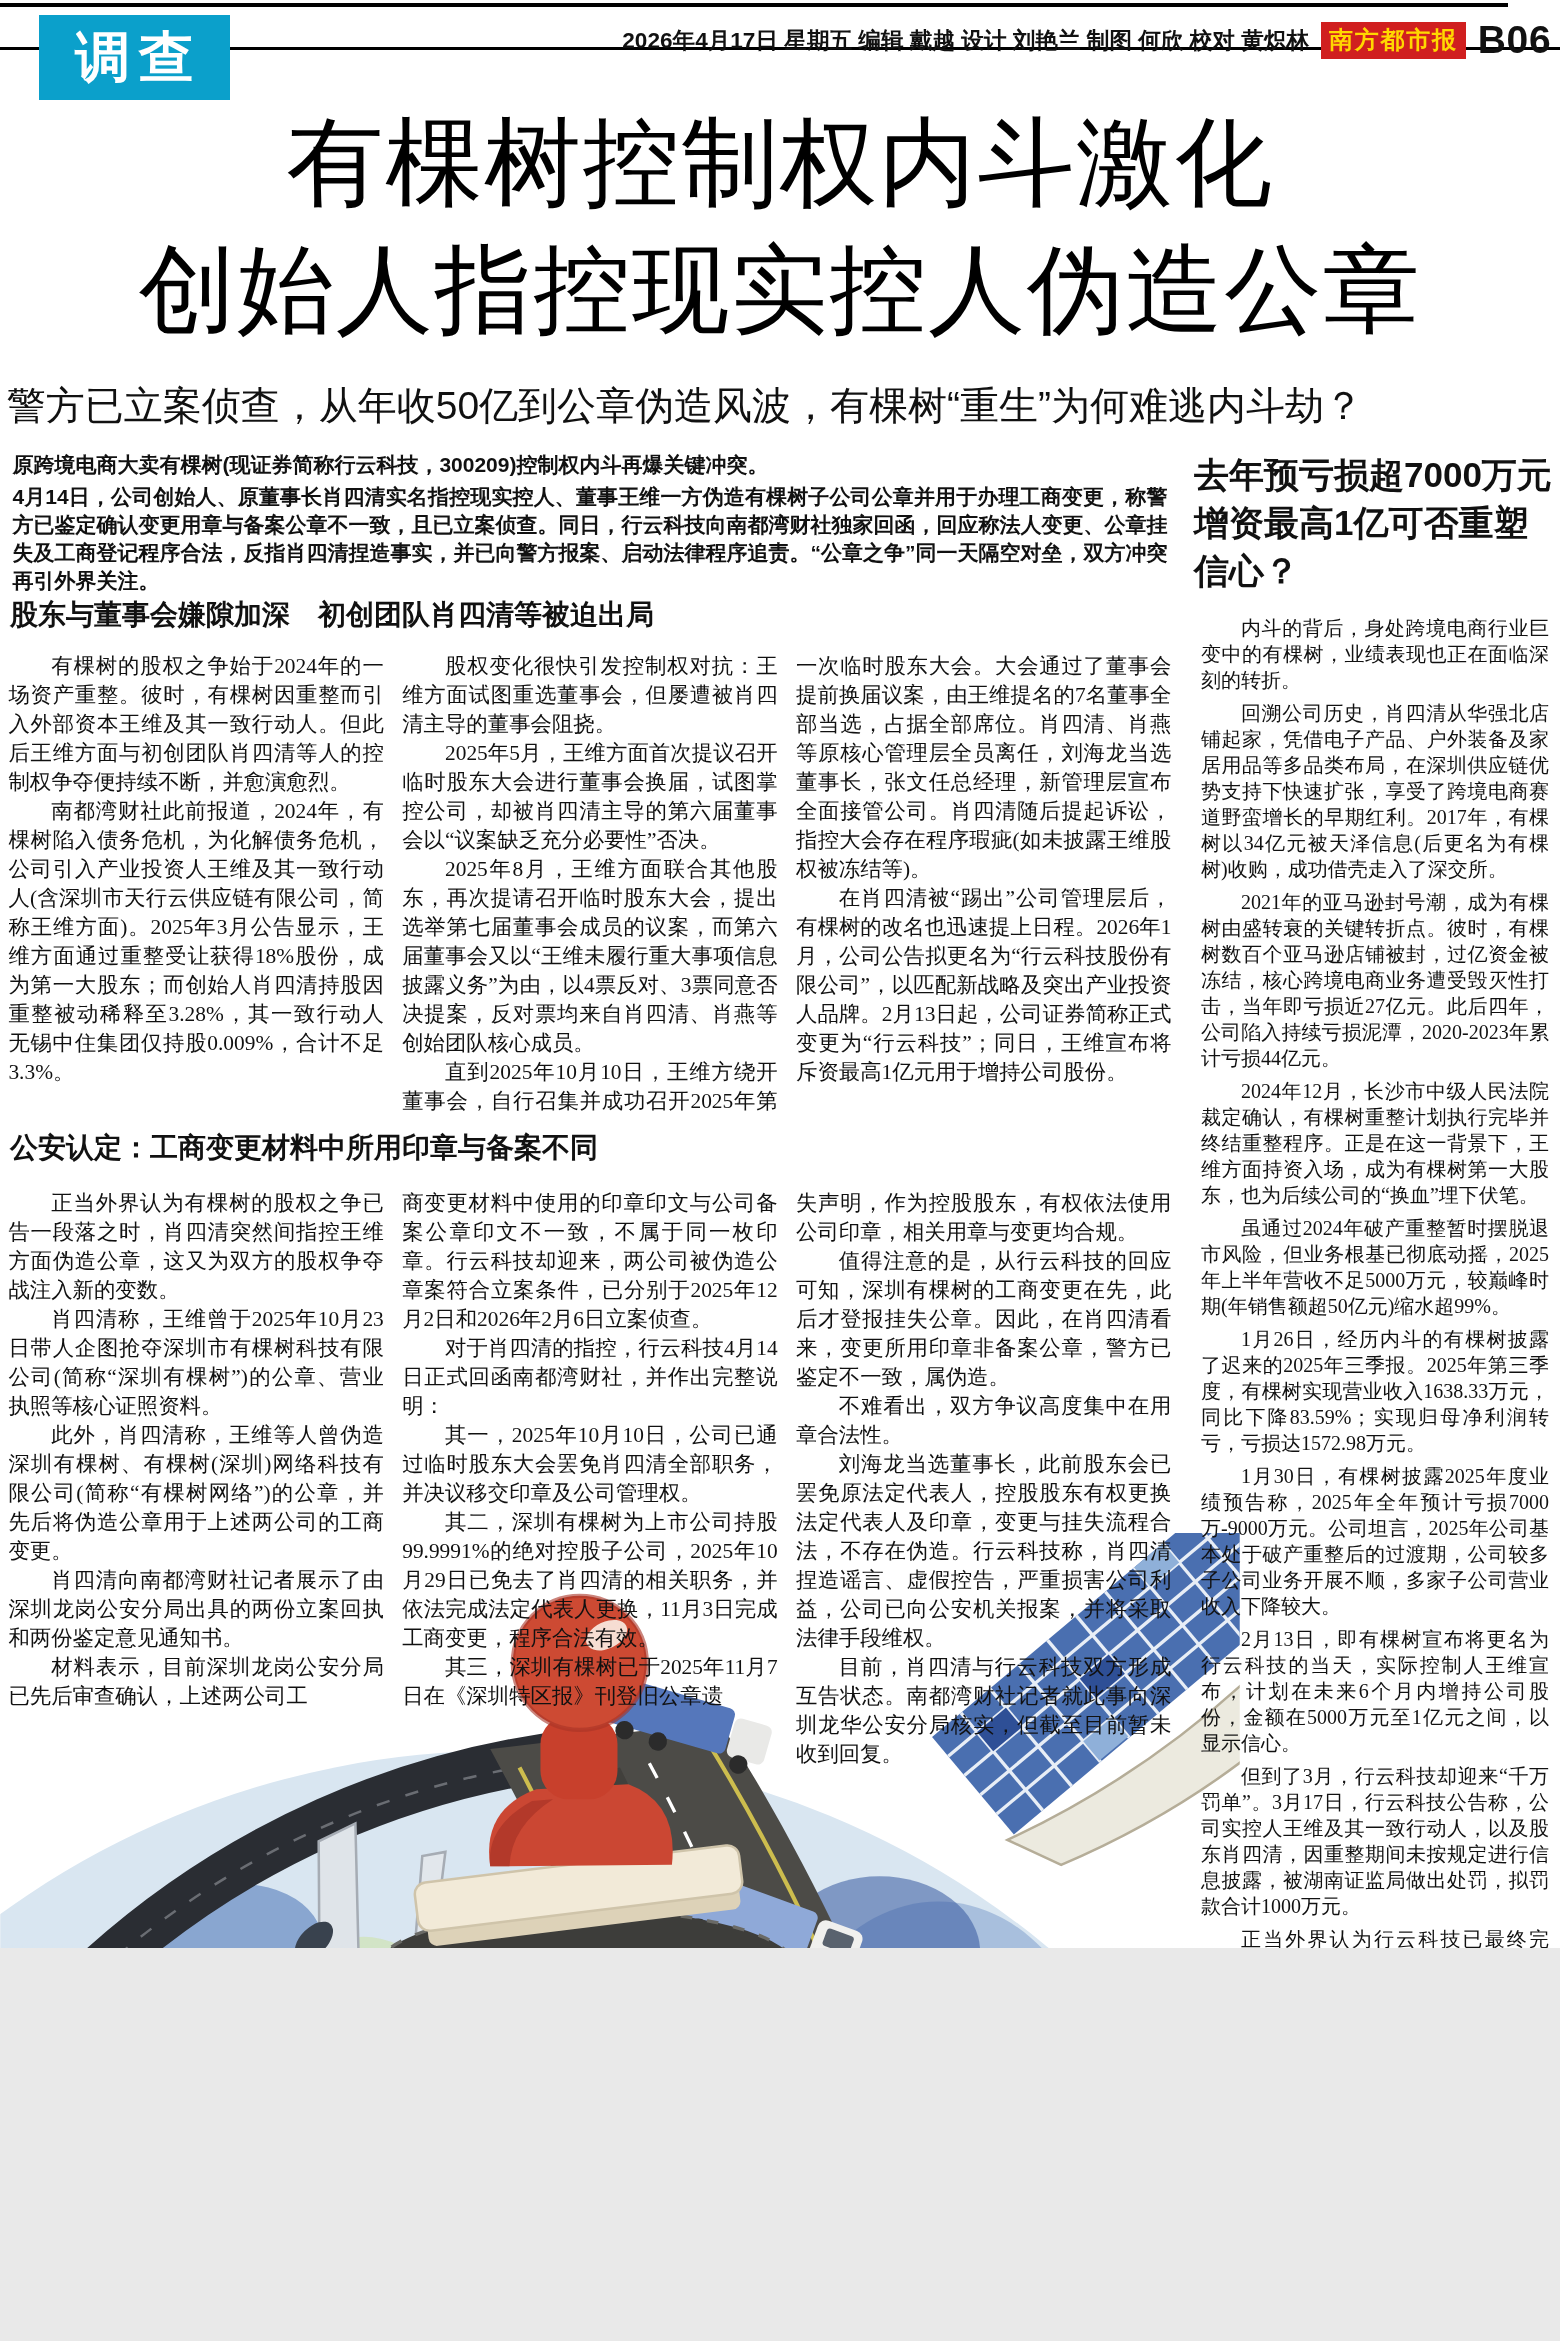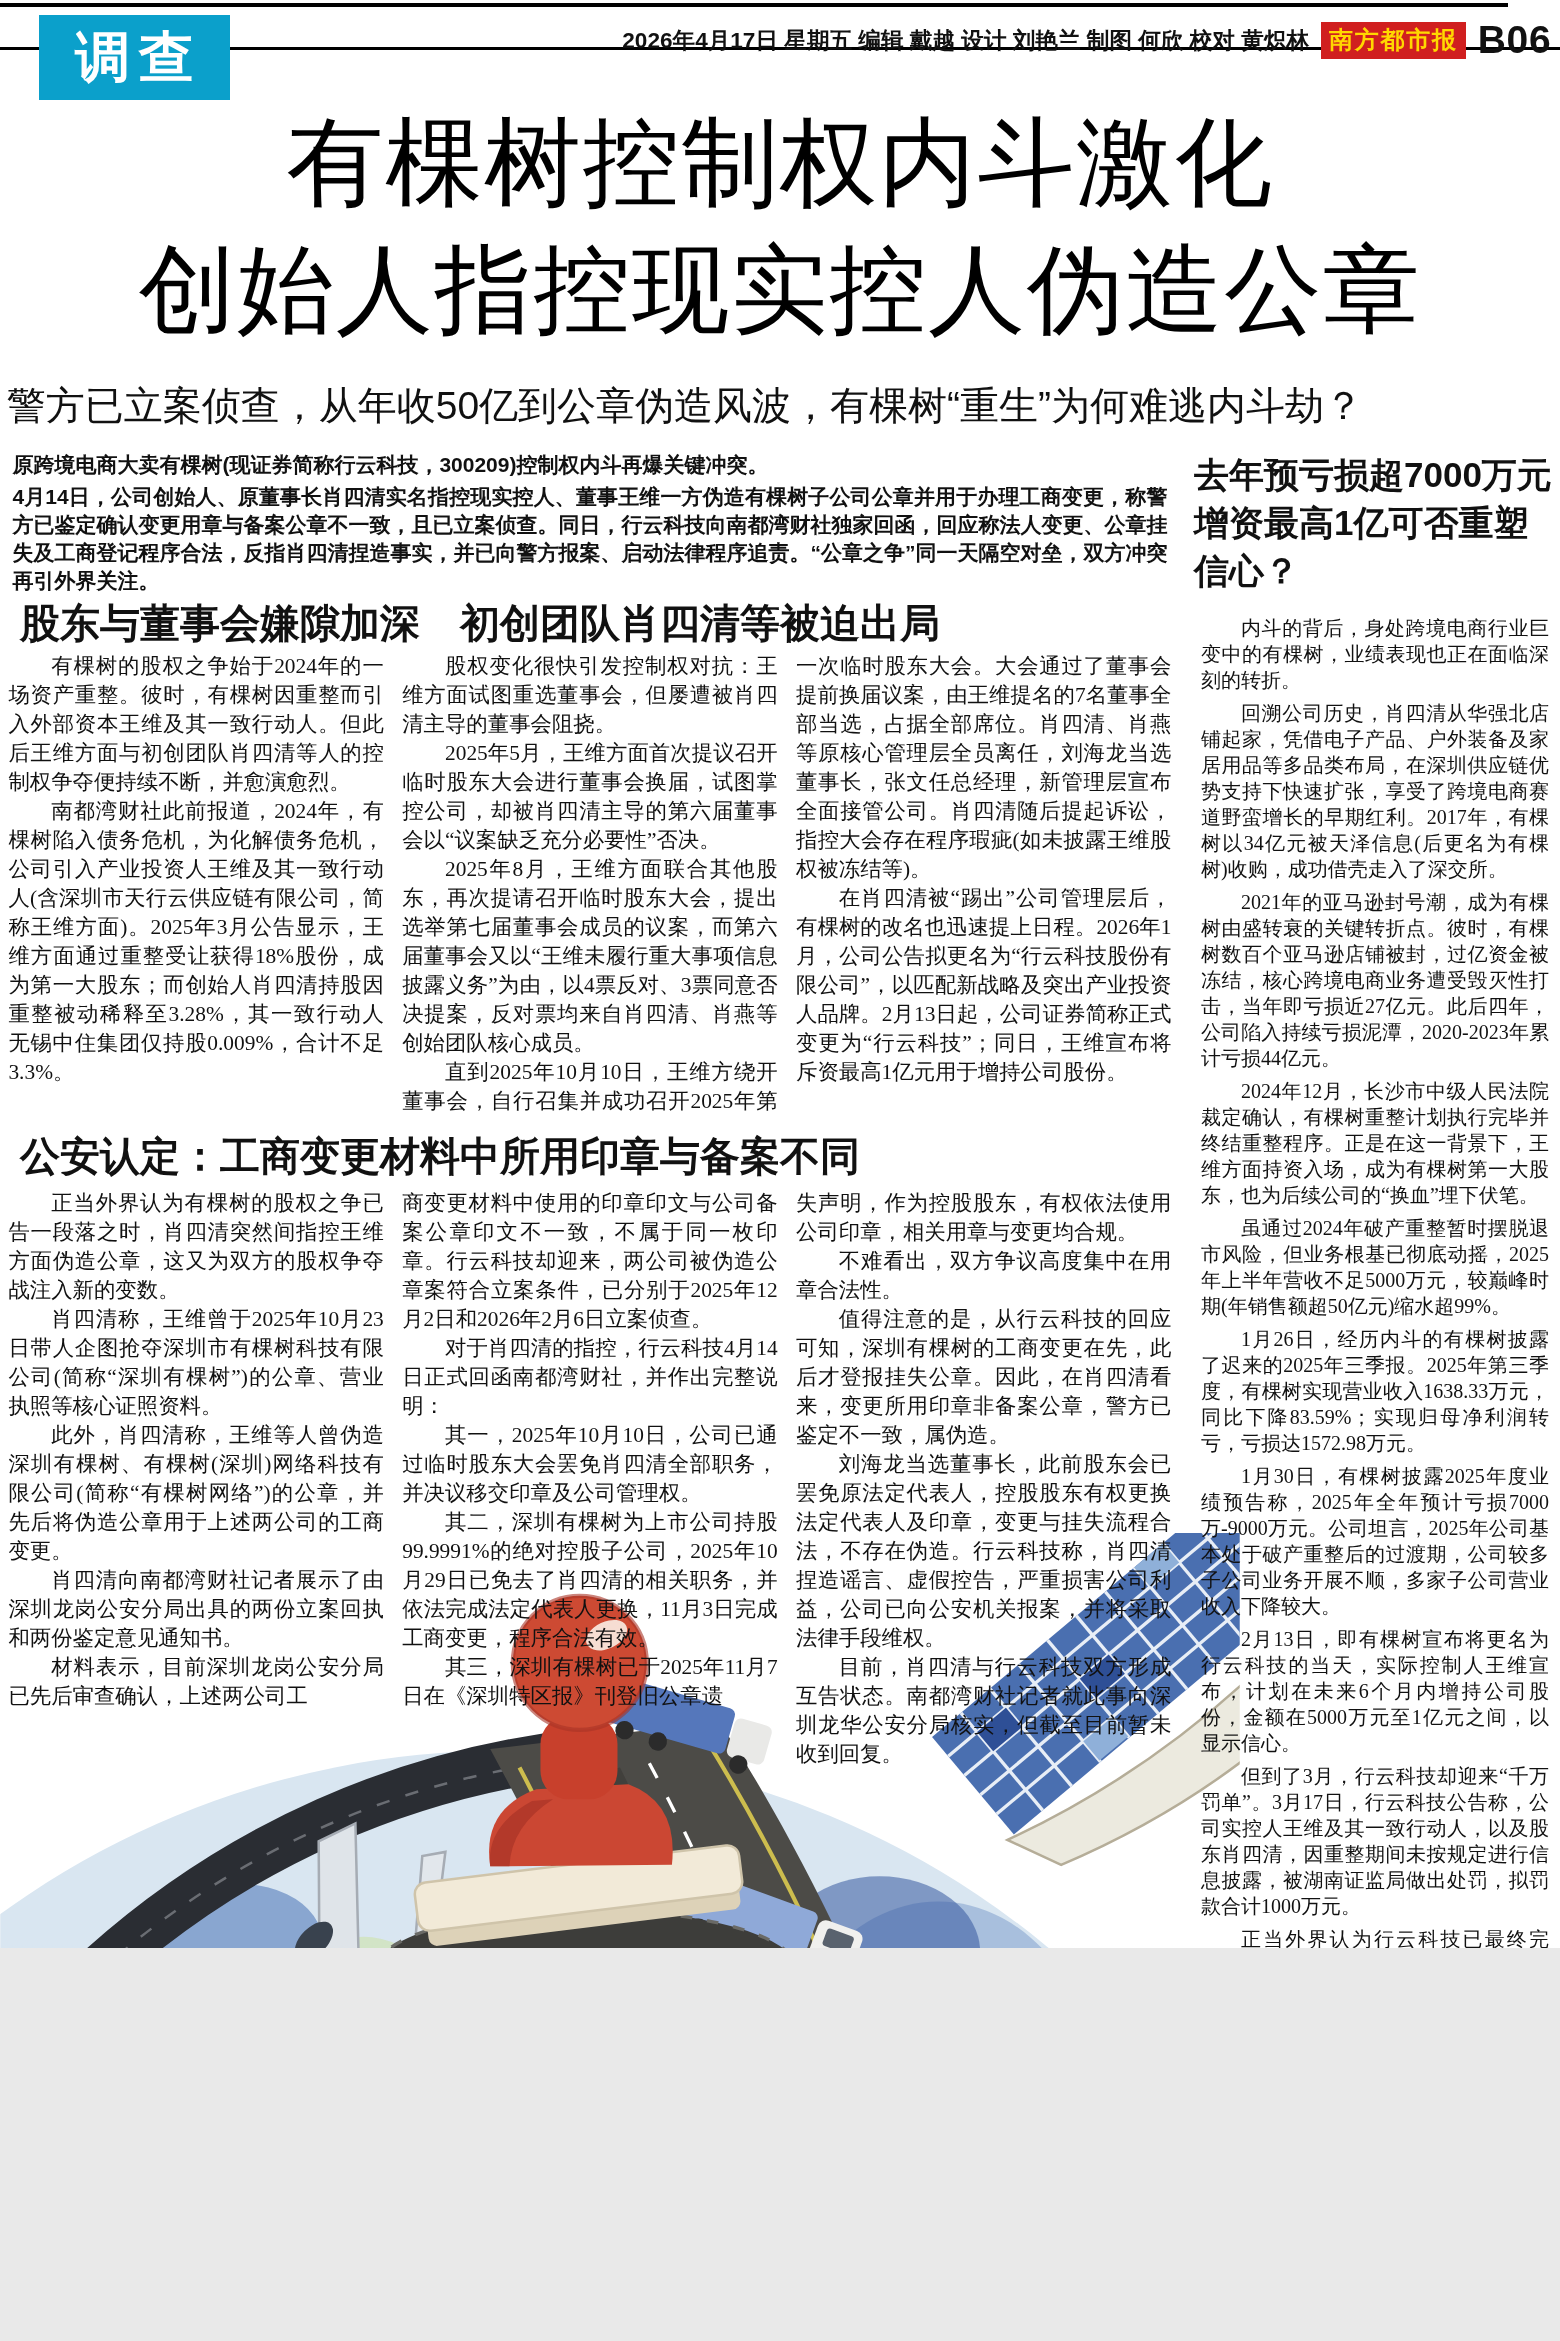--- a/index.html
+++ b/index.html
@@ -13,21 +13,21 @@
   .kicker-box span{color:#fff;font-size:55px;font-weight:900;letter-spacing:8.4px;text-indent:8.4px;}
   .header-right{top:18.4px;right:8.4px;z-index:3;display:flex;align-items:center;gap:11.7px;}
   .dateline{font-size:22.6px;font-weight:bold;color:#111;}
   .masthead{background:#d01f1f;color:#ffd800;font-weight:900;font-size:24px;padding:2.5px 8.4px;letter-spacing:1.7px;}
   .pageno{font-size:39px;font-weight:900;letter-spacing:0.8px;}
   .headline{top:99px;left:0;width:1560px;text-align:center;z-index:2;
             font-size:97px;line-height:127px;font-weight:400;letter-spacing:1.7px;color:#000;}
   .deck{top:379px;left:6.7px;width:1550px;font-size:39px;font-weight:400;letter-spacing:0px;white-space:nowrap;z-index:2;}
   .lead{top:447px;left:8.4px;width:1163px;z-index:2;font-weight:bold;font-size:21px;line-height:28px;text-align:justify;}
   .lead p{margin:4px;}
-  .sec-head{left:20px;width:1163px;font-size:40px;font-weight:800;z-index:2;}
+  .sec-head{left:10px;width:1163px;font-size:28px;font-weight:800;z-index:2;}
   .sec1-head{top:596px;}
   .sec2-head{top:1129px;}
   .serif{font-family:"Liberation Serif",serif;}
   .cols3{top:652px;left:8.4px;width:1163px;height:469px;z-index:2;
          column-count:3;column-gap:18.4px;font-size:21.4px;line-height:29px;text-align:justify;overflow:hidden;}
   .cols3 p{margin:0;text-indent:2em;}
   .manual-cols{top:1189px;left:8.4px;width:1163px;height:606px;z-index:2;display:flex;gap:18.4px;overflow:hidden;}
   .mc{flex:1 1 0;font-size:21.4px;line-height:29px;text-align:justify;}
   .mc p{margin:0;text-indent:2em;}
   .mc p.cont{text-indent:0;}
@@ -94,22 +94,22 @@
     </div>
     <div class="mc">
       <p class="cont">商变更材料中使用的印章印文与公司备案公章印文不一致，不属于同一枚印章。行云科技却迎来，两公司被伪造公章案符合立案条件，已分别于2025年12月2日和2026年2月6日立案侦查。</p>
       <p>对于肖四清的指控，行云科技4月14日正式回函南都湾财社，并作出完整说明：</p>
       <p>其一，2025年10月10日，公司已通过临时股东大会罢免肖四清全部职务，并决议移交印章及公司管理权。</p>
       <p>其二，深圳有棵树为上市公司持股99.9991%的绝对控股子公司，2025年10月29日已免去了肖四清的相关职务，并依法完成法定代表人更换，11月3日完成工商变更，程序合法有效。</p>
       <p>其三，深圳有棵树已于2025年11月7日在《深圳特区报》刊登旧公章遗</p>
     </div>
     <div class="mc">
       <p class="cont">失声明，作为控股股东，有权依法使用公司印章，相关用章与变更均合规。</p>
+      <p>值得注意的是，从行云科技的回应可知，深圳有棵树的工商变更在先，此后才登报挂失公章。因此，在肖四清看来，变更所用印章非备案公章，警方已鉴定不一致，属伪造。</p>
       <p>不难看出，双方争议高度集中在用章合法性。</p>
-      <p>值得注意的是，从行云科技的回应可知，深圳有棵树的工商变更在先，此后才登报挂失公章。因此，在肖四清看来，变更所用印章非备案公章，警方已鉴定不一致，属伪造。</p>
       <p>刘海龙当选董事长，此前股东会已罢免原法定代表人，控股股东有权更换法定代表人及印章，变更与挂失流程合法，不存在伪造。行云科技称，肖四清捏造谣言、虚假控告，严重损害公司利益，公司已向公安机关报案，并将采取法律手段维权。</p>
       <p>目前，肖四清与行云科技双方形成互告状态。南都湾财社记者就此事向深圳龙华公安分局核实，但截至目前暂未收到回复。</p>
     </div>
   </div>
 
   <aside class="abs sidebar">
     <h3 class="sidebar-head" style="margin:0 0 20px 0;">
       <span>去年预亏损超7000万元</span><br>
       <span>增资最高1亿可否重塑信心？</span>
     </h3>

